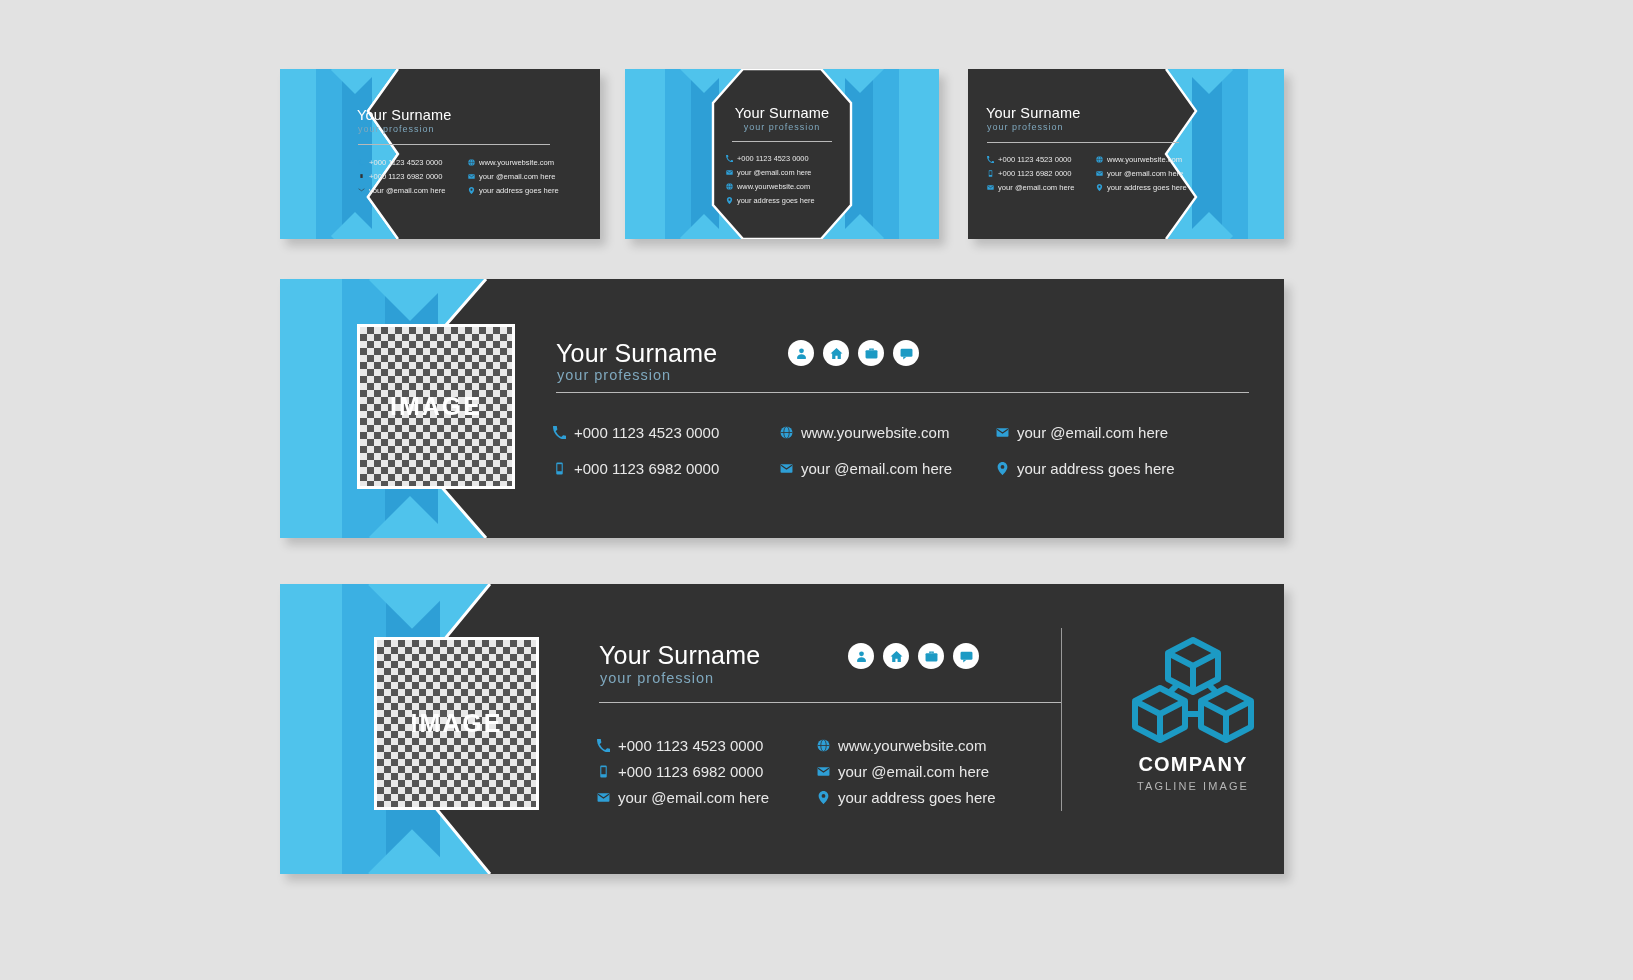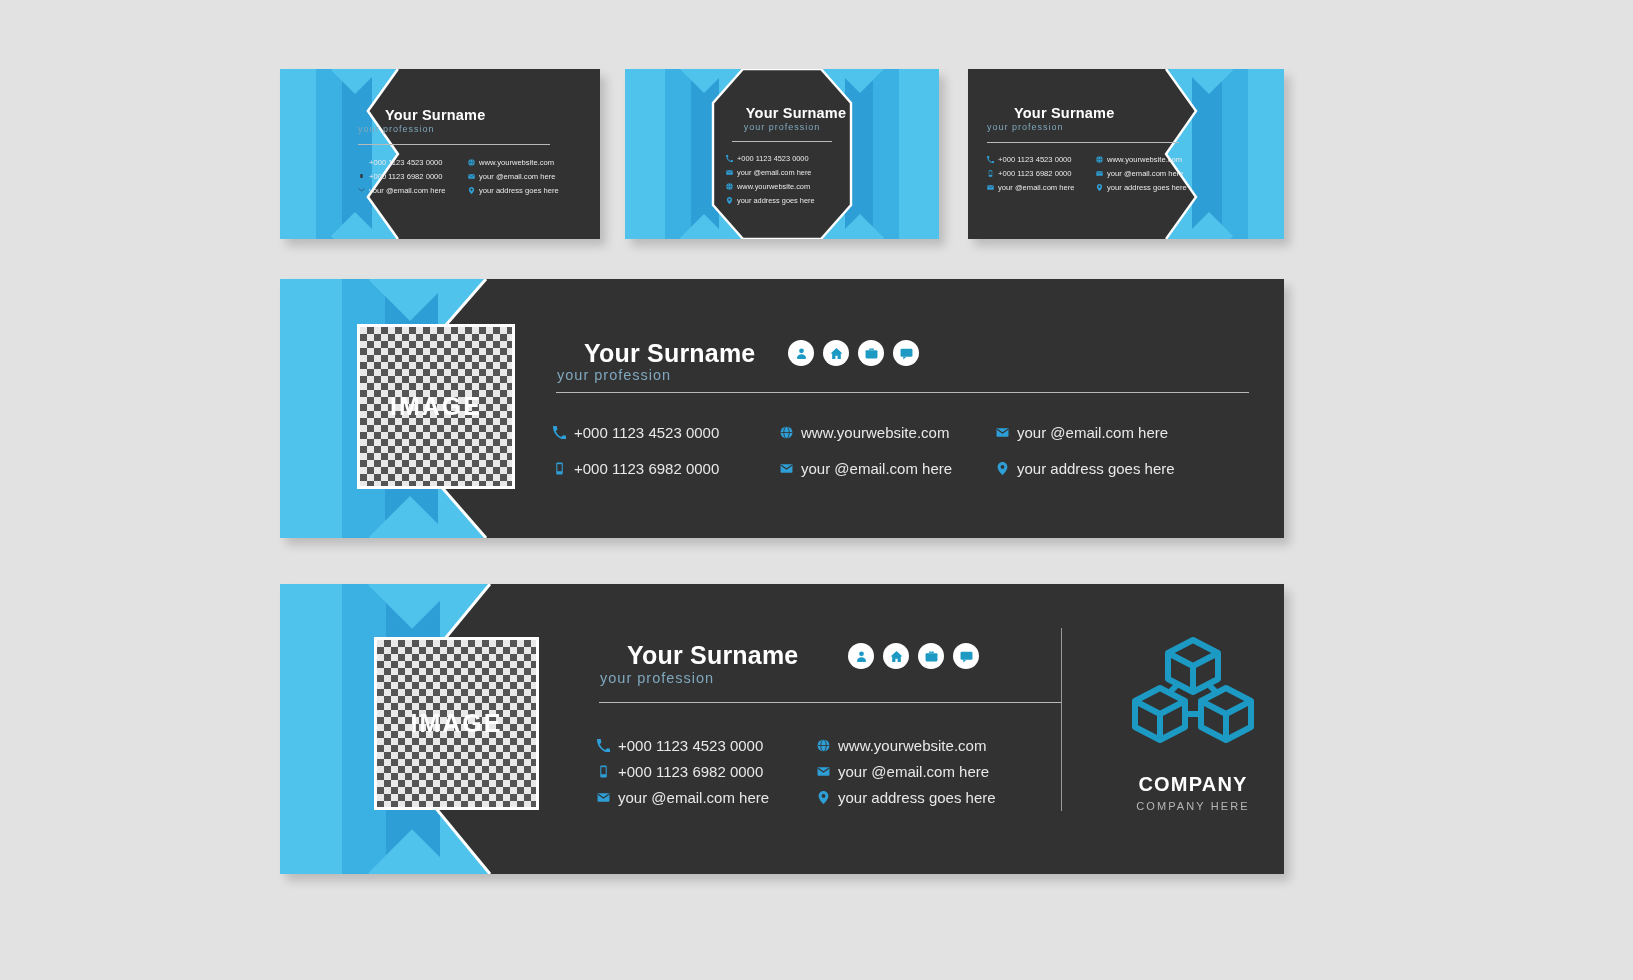--- a/index.html
+++ b/index.html
@@ -33,24 +33,23 @@
 
   
   .diamond {
     position: absolute;
     transform: rotate(45deg);
   }
 
   
   .name {
     color: #ffffff;
-    font-weight: bold;
+    font-weight: normal;
     letter-spacing: .2px;
     white-space: nowrap;
-    margin-left: 28px;
   }
   .profession {
     color: #7FA8BE;
     white-space: nowrap;
     letter-spacing: 1px;
   }
   .rule {
     background: #b9b9b9;
     height: 1px;
   }
@@ -577,16 +576,16 @@
 
         <path d="M94 54 L119 67 L119 93 L94 106 L69 93 L69 67 Z"></path>
         <path d="M69 67 L94 80 L119 67"></path>
         <path d="M94 80 L94 106"></path>
 
         <path d="M53 80 L69 80"></path>
         <path d="M47 49 L38 58"></path>
         <path d="M75 49 L84 58"></path>
       </g>
     </svg>
-    <div class="co-name" style="font-size:20px; margin-top:24px;">COMPANY</div>
-    <div class="co-tag" style="font-size:11px; margin-top:4px;">COMPANY HERE</div>
+    <div class="co-name" style="font-size:20px; margin-top:4px;">COMPANY</div>
+    <div class="co-tag" style="font-size:11px; margin-top:4px;">TAGLINE IMAGE</div>
   </div>
 </div>
 
 </body></html>

